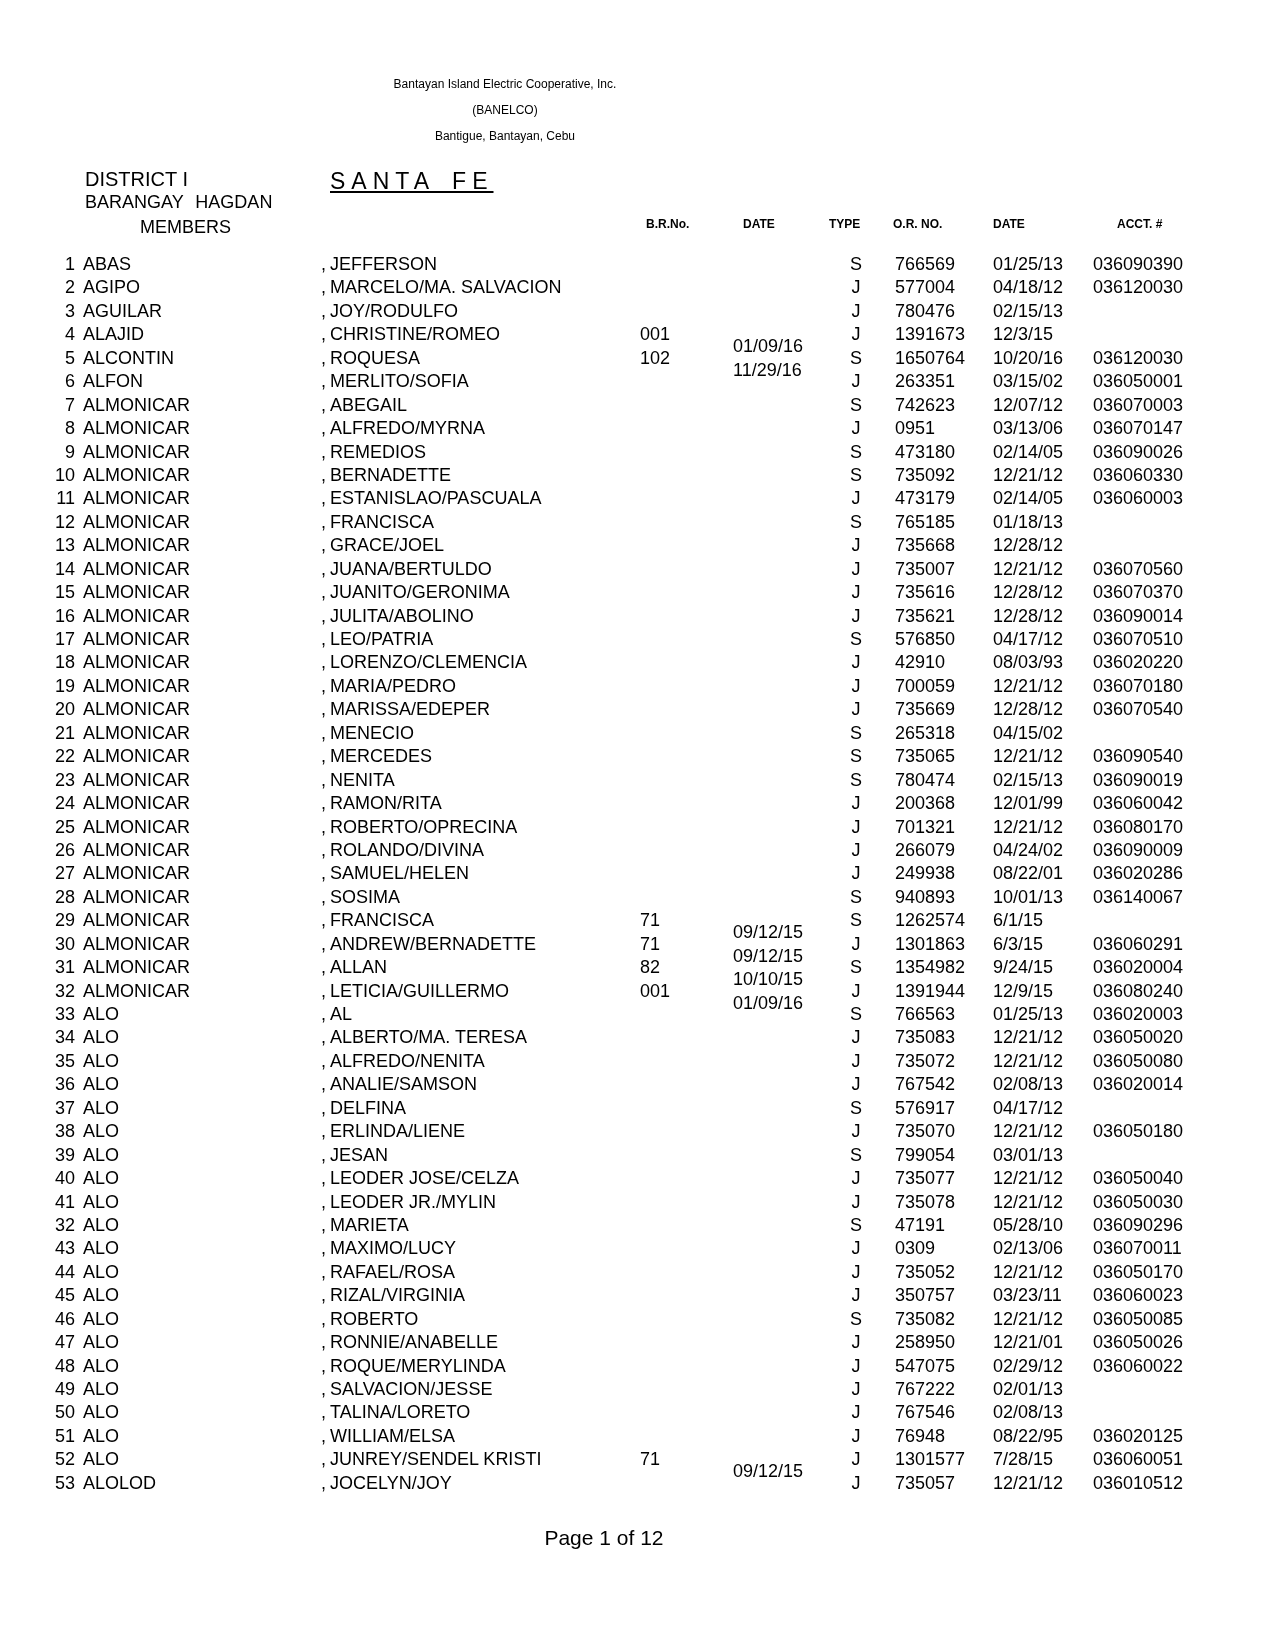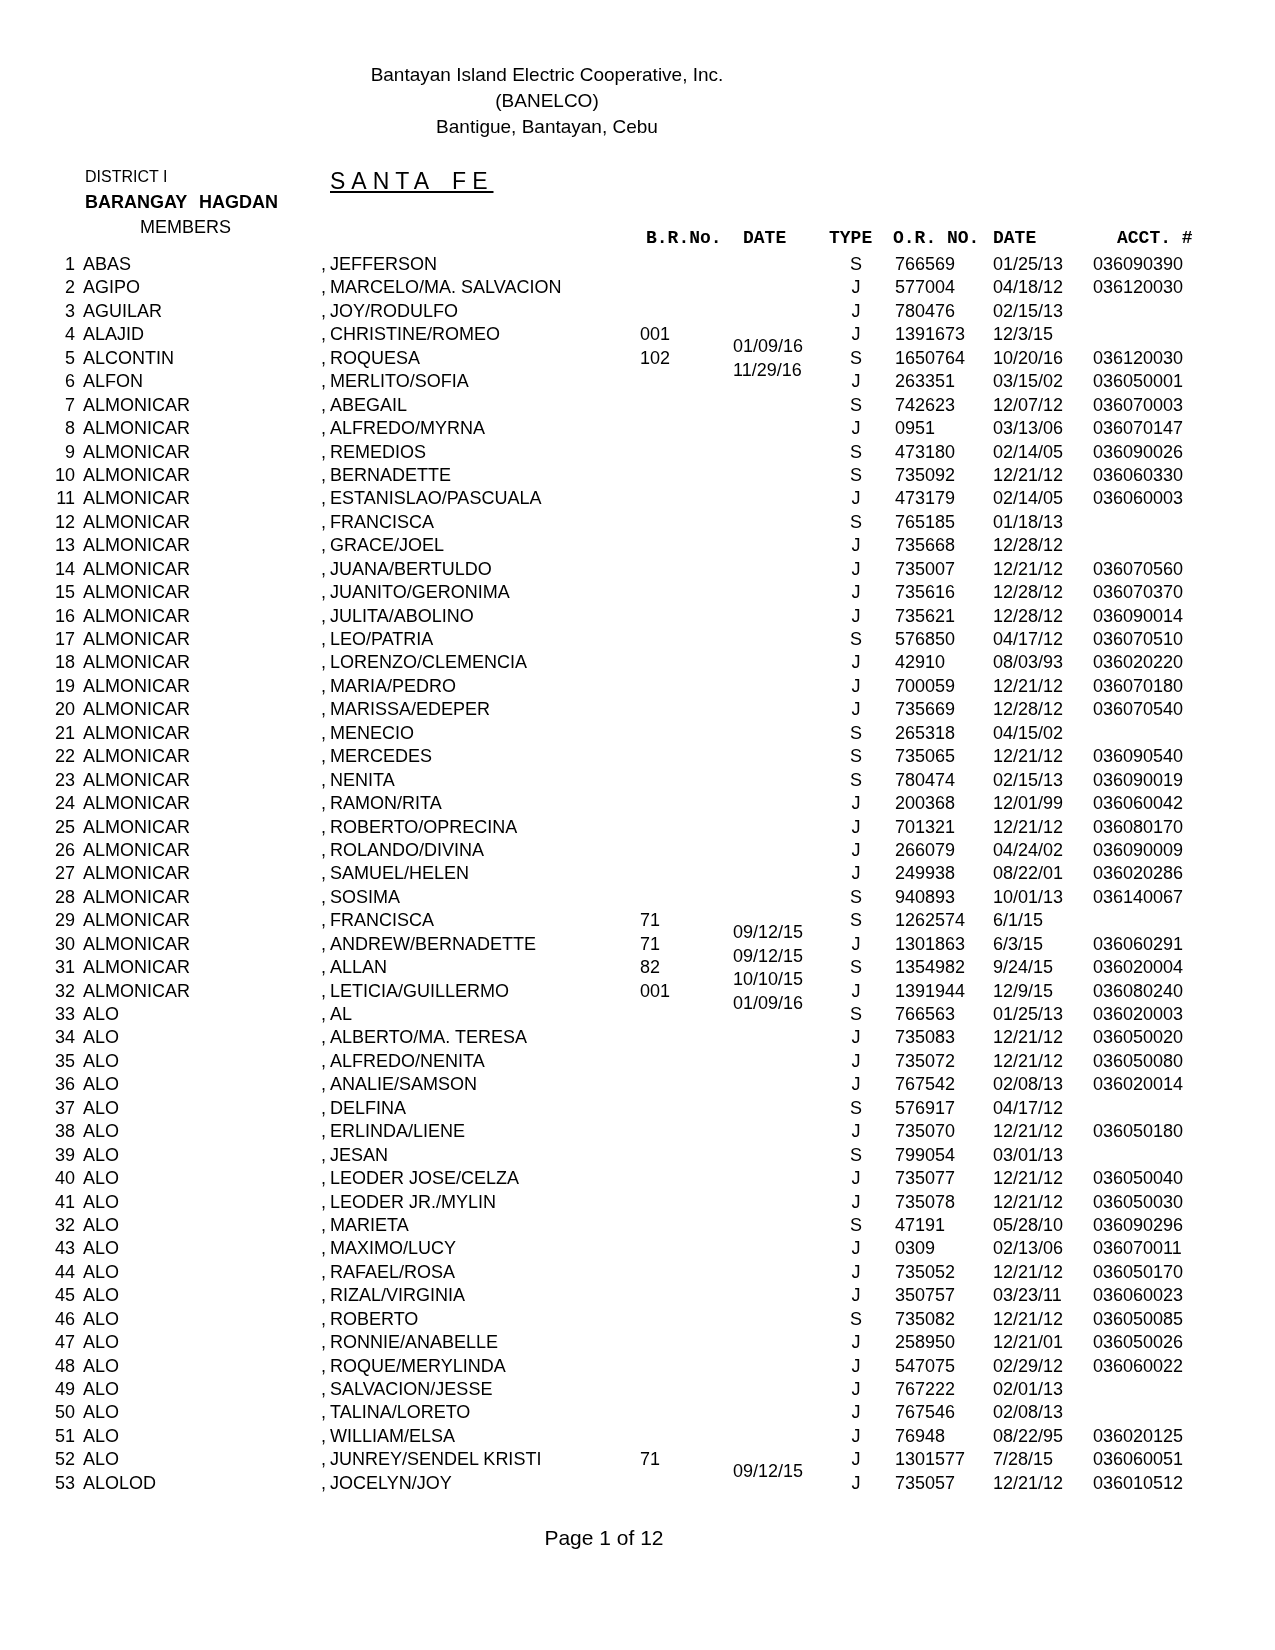--- a/index.html
+++ b/index.html
@@ -7,32 +7,31 @@
     position: relative;
     width: 1275px;
     height: 1650px;
     background: #ffffff;
     font-family: "Liberation Sans", sans-serif;
     color: #000000;
     overflow: hidden;
   }
   .title-block {
     position: absolute;
-    left: 0; top: 62px;
+    left: 0; top: 71px;
     width: 1010px;
     text-align: center;
-    font-size: 19px;
+    font-size: 12px;
     line-height: 26px;
-    padding-left: 42px;
   }
-  .district-line { position: absolute; left: 85px; top: 168px; font-size: 16px; }
+  .district-line { position: absolute; left: 85px; top: 168px; font-size: 20px; }
   .town { position: absolute; left: 330px; top: 168px; font-size: 23px; letter-spacing: 6px; word-spacing: 6px; text-decoration: underline; }
-  .barangay-line { position: absolute; left: 85px; top: 192px; font-size: 18px; font-weight: bold; word-spacing: 7px; }
+  .barangay-line { position: absolute; left: 85px; top: 192px; font-size: 18px; font-weight: normal; word-spacing: 7px; }
   .members-label { position: absolute; left: 140px; top: 217px; font-size: 18px; }
-  .colhead { position: absolute; top: 228px; font-size: 18px; font-weight: bold; white-space: nowrap; font-family: Liberation Mono, monospace; }
+  .colhead { position: absolute; top: 217px; font-size: 12px; font-weight: bold; white-space: nowrap; }
   .ch-brno { left: 646px; }
   .ch-date1 { left: 743px; }
   .ch-type { left: 829px; }
   .ch-orno { left: 893px; }
   .ch-date2 { left: 993px; }
   .ch-acct { left: 1117px; }
   .rows {
     position: absolute;
     left: 0; top: 253px;
     width: 1275px;

